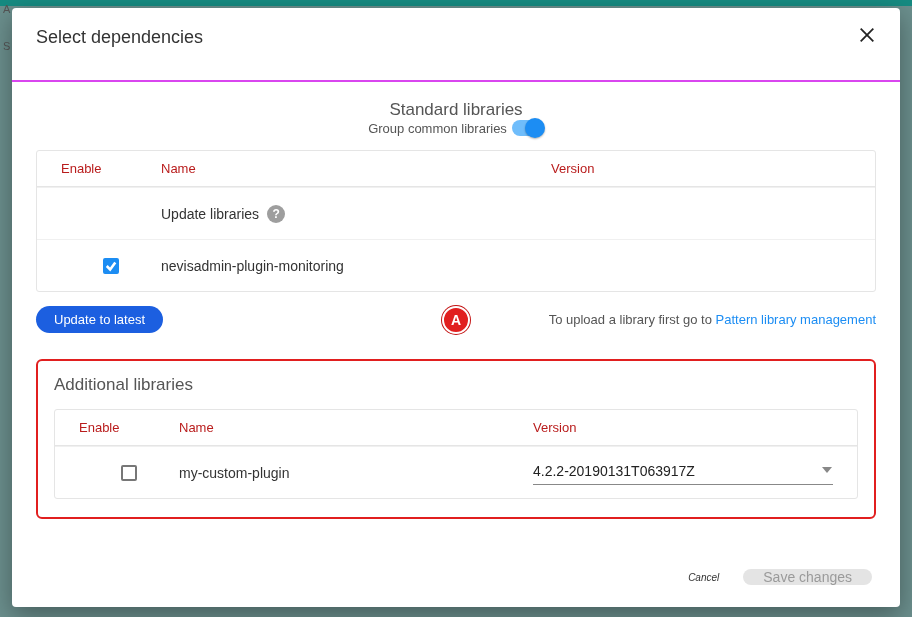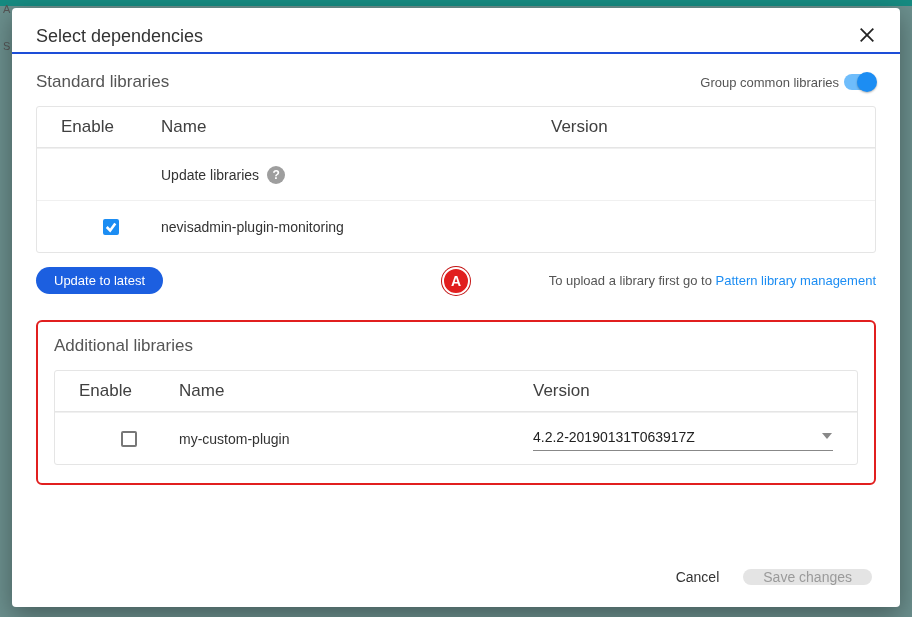--- a/index.html
+++ b/index.html
@@ -8,49 +8,50 @@
   .modal {
     position: absolute;
     top: 8px; left: 12px; right: 12px; bottom: 10px;
     background: #fff;
     border-radius: 4px;
     box-shadow: 0 8px 26px rgba(0,0,0,0.35);
     display: flex;
     flex-direction: column;
   }
   .modal-header {
-    display: flex; justify-content: space-between;
-    padding: 18px 24px 4px 24px;
-    border-bottom: 2px solid #1d4ed8;
+    display: flex; align-items: center; justify-content: space-between;
+    padding: 18px 24px 32px 24px;
+    border-bottom: 2px solid #d946ef;
   }
   .modal-title { font-size: 18px; font-weight: 400; color: #333; }
   .close-x { cursor: pointer; color: #222; }
   .close-x svg { width: 18px; height: 18px; stroke: #222; stroke-width: 2; }
   .modal-body { padding: 18px 24px 0 24px; flex: 1; overflow: auto; }
 
   .section-header-row {
     display: flex; align-items: center; justify-content: space-between;
     margin-bottom: 14px;
+    flex-direction: column;
   }
   .section-title { font-size: 17px; color: #555; font-weight: 400; }
   .toggle-wrap { display: flex; align-items: center; gap: 5px; }
   .toggle-label { font-size: 13px; color: #555; }
   .switch { width: 32px; height: 16px; background: #6fbdfb; border-radius: 10px; position: relative; }
   .switch .knob { position: absolute; right: -1px; top: -2px; width: 20px; height: 20px; background: #1c8df3; border-radius: 50%; box-shadow: 0 1px 2px rgba(0,0,0,.3); }
 
   .lib-table {
     border: 1px solid #e5e5e5; border-radius: 3px;
   }
   .lib-head, .lib-row {
     display: grid;
     grid-template-columns: 100px 1fr 300px;
     align-items: center;
     padding: 10px 24px;
   }
-  .lib-head { font-size: 17px; color: #404040; border-bottom: 1px solid #e5e5e5; }
+  .lib-head { font-size: 13px; color: #b91c1c; border-bottom: 1px solid #e5e5e5; }
   .lib-row { border-top: 1px solid #f0f0f0; min-height: 52px; }
   .lib-row:first-child { border-top: none; }
 
   .cb-wrap { display:flex; justify-content:center; }
   .checkbox {
     width: 16px; height: 16px; border: 2px solid #777; border-radius: 2px; background: #fff;
     display:flex; align-items:center; justify-content:center; cursor:pointer;
   }
   .checkbox.checked { background: #1c8df3; border-color:#1c8df3; }
   .checkbox.checked svg { width: 12px; height: 12px; stroke:#fff; stroke-width:3; fill:none; }
@@ -76,21 +77,21 @@
   .upload-hint { font-size:13px; color:#555; }
   .upload-hint a { color:#1c8df3; text-decoration:none; }
 
   .annot-box { border: 2px solid #e11f1f; border-radius: 6px; padding: 14px 16px 18px 16px; }
   .annot-box .section-title { margin-bottom: 14px; }
 
   .modal-footer {
     display:flex; justify-content:flex-end; align-items:center; gap:24px;
     padding: 18px 28px 22px 28px;
   }
-  .btn-cancel { background:none; border:none; font-size:14px; color:#333; cursor:pointer; }
+  .btn-cancel { background:none; border:none; font-size:10px; color:#333; cursor:pointer;font-style:italic; }
   .btn-save {
     background:#e4e4e4; color:#9a9a9a; font-size:14px; padding:0 20px; border:none; border-radius:18px; cursor:default;
   }
 
   .faux { position:absolute; top:3px; left:3px; font-size:11px; color:#555; font-family: Arial, sans-serif; }
 </style>
 </head>
 <body>
 
 <div class="background-bar"></div>

